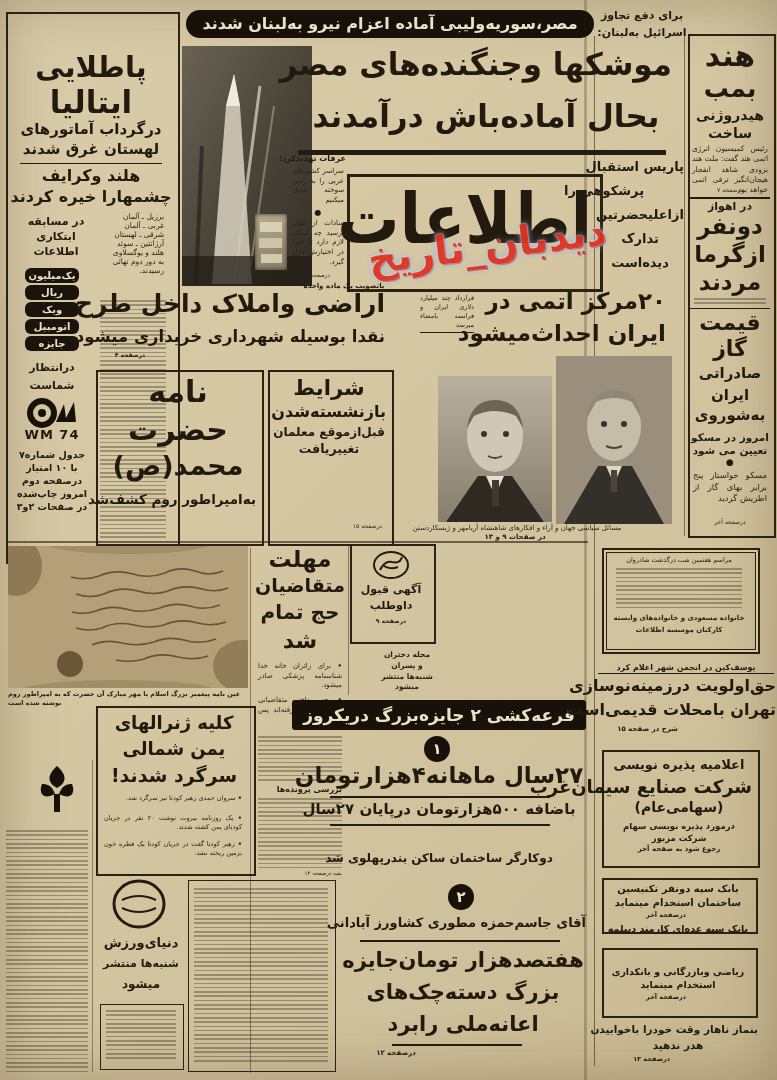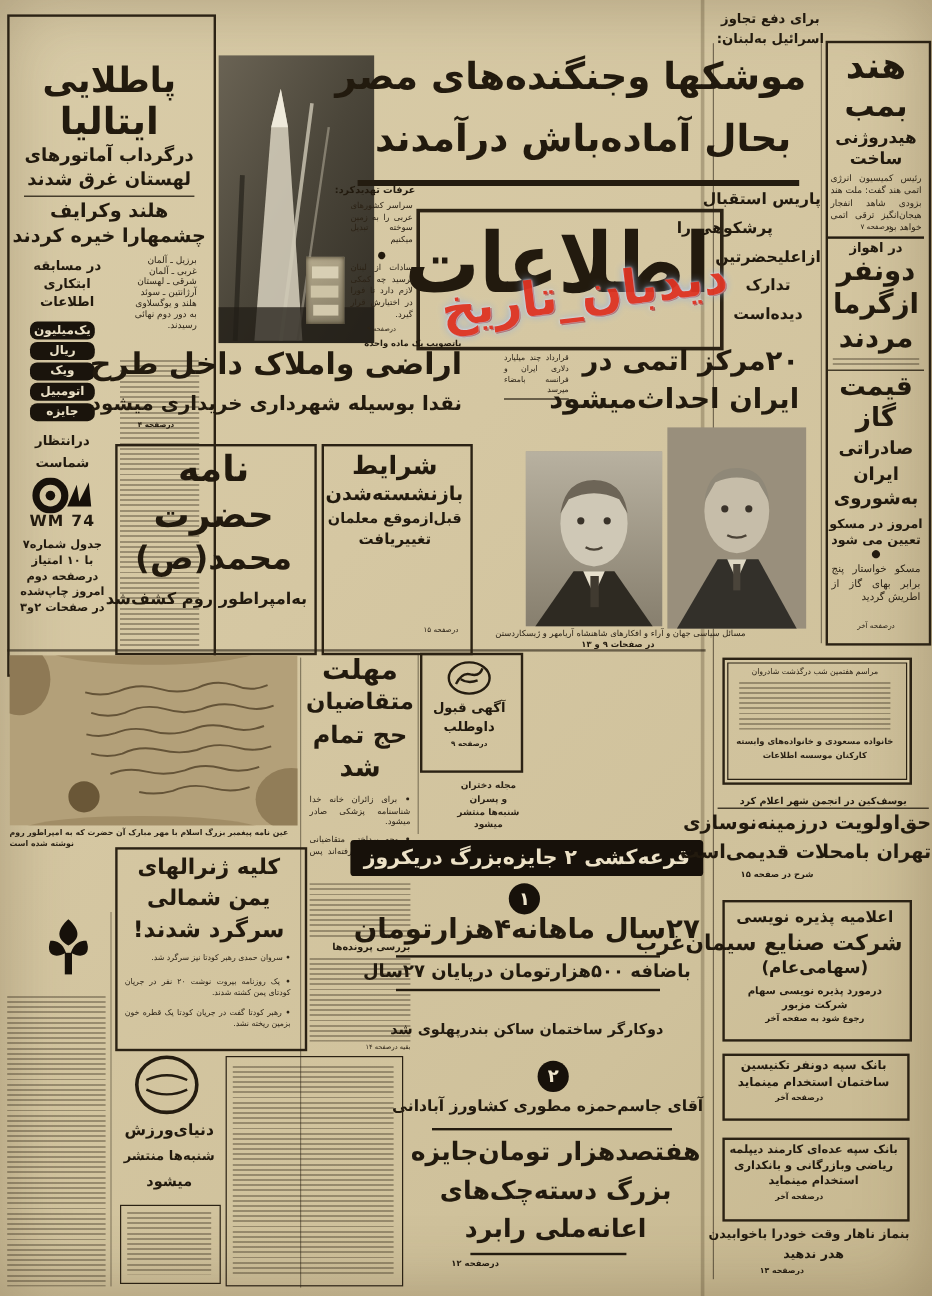--- a/index.html
+++ b/index.html
@@ -34,20 +34,21 @@
   <div class="rule" style="left:6px;top:541px;width:582px;height:2px;opacity:.6;"></div>
   <div class="rule" style="left:250px;top:548px;width:1px;height:525px;opacity:.45;"></div>
   <div class="rule" style="left:348px;top:545px;width:1px;height:150px;opacity:.45;"></div>
   <div class="rule" style="left:92px;top:760px;width:1px;height:312px;opacity:.4;"></div>
 
   <div class="t" style="left:596px;top:8px;width:92px;font-size:11px;white-space:normal;line-height:1.5;">
     <span>برای دفع تجاوز</span><br>
     <span>اسرائیل به‌لبنان:</span>
   </div>
 
+  <div class="t wob" style="left:186px;top:10px;width:408px;height:28px;border-radius:14px;font-size:16px;line-height:28px;"><span>مصر،سوریه‌ولیبی آماده اعزام نیرو به‌لبنان شدند</span></div>
 
   <div class="abs" style="left:182px;top:46px;width:130px;height:240px;">
     <svg width="130" height="240" viewBox="0 0 130 240">
       <defs>
           <linearGradient id="rg" x1="0" y1="0" x2="1" y2="1">
         <stop offset="0" stop-color="#6a6354"></stop>
             <stop offset=".5" stop-color="#4b463a"></stop>
             <stop offset="1" stop-color="#332f26"></stop>
       </linearGradient>
         </defs>
@@ -328,21 +329,21 @@
   <div class="t" style="left:606px;top:822px;width:146px;font-size:8.5px;">درمورد پذیره نویسی سهام</div>
   <div class="t" style="left:606px;top:834px;width:146px;font-size:8.5px;">شرکت مزبور</div>
   <div class="t" style="left:606px;top:846px;width:146px;font-size:7px;">رجوع شود به صفحه آخر</div>
 
   <div class="box" style="left:602px;top:878px;width:152px;height:52px;"></div>
   <div class="t" style="left:606px;top:884px;width:144px;font-size:10px;">بانک سپه دونفر تکنیسین</div>
   <div class="t" style="left:606px;top:898px;width:144px;font-size:10px;">ساختمان استخدام مینماید</div>
   <div class="t" style="left:606px;top:912px;width:80px;font-size:6.5px;text-align:right;">درصفحه آخر</div>
 
   <div class="box" style="left:602px;top:948px;width:152px;height:66px;"></div>
-  <div class="t" style="left:606px;top:954px;width:144px;font-size:9.5px;">بانک سپه عده‌ای کارمند دیپلمه</div>
+  <div class="t" style="left:606px;top:924px;width:144px;font-size:9.5px;">بانک سپه عده‌ای کارمند دیپلمه</div>
   <div class="t" style="left:606px;top:967px;width:144px;font-size:9.5px;">ریاضی وبازرگانی و بانکداری</div>
   <div class="t" style="left:606px;top:980px;width:144px;font-size:9.5px;">استخدام مینماید</div>
   <div class="t" style="left:606px;top:994px;width:80px;font-size:6.5px;text-align:right;">درصفحه آخر</div>
 
   <div class="t" style="left:598px;top:1024px;width:160px;font-size:10.5px;">بنماز ناهار وقت خودرا باخوابیدن</div>
   <div class="t" style="left:598px;top:1040px;width:160px;font-size:10.5px;">هدر ندهید</div>
   <div class="t" style="left:600px;top:1056px;width:70px;font-size:6.5px;text-align:right;">درصفحه ۱۳</div>
 
 </div>
 

